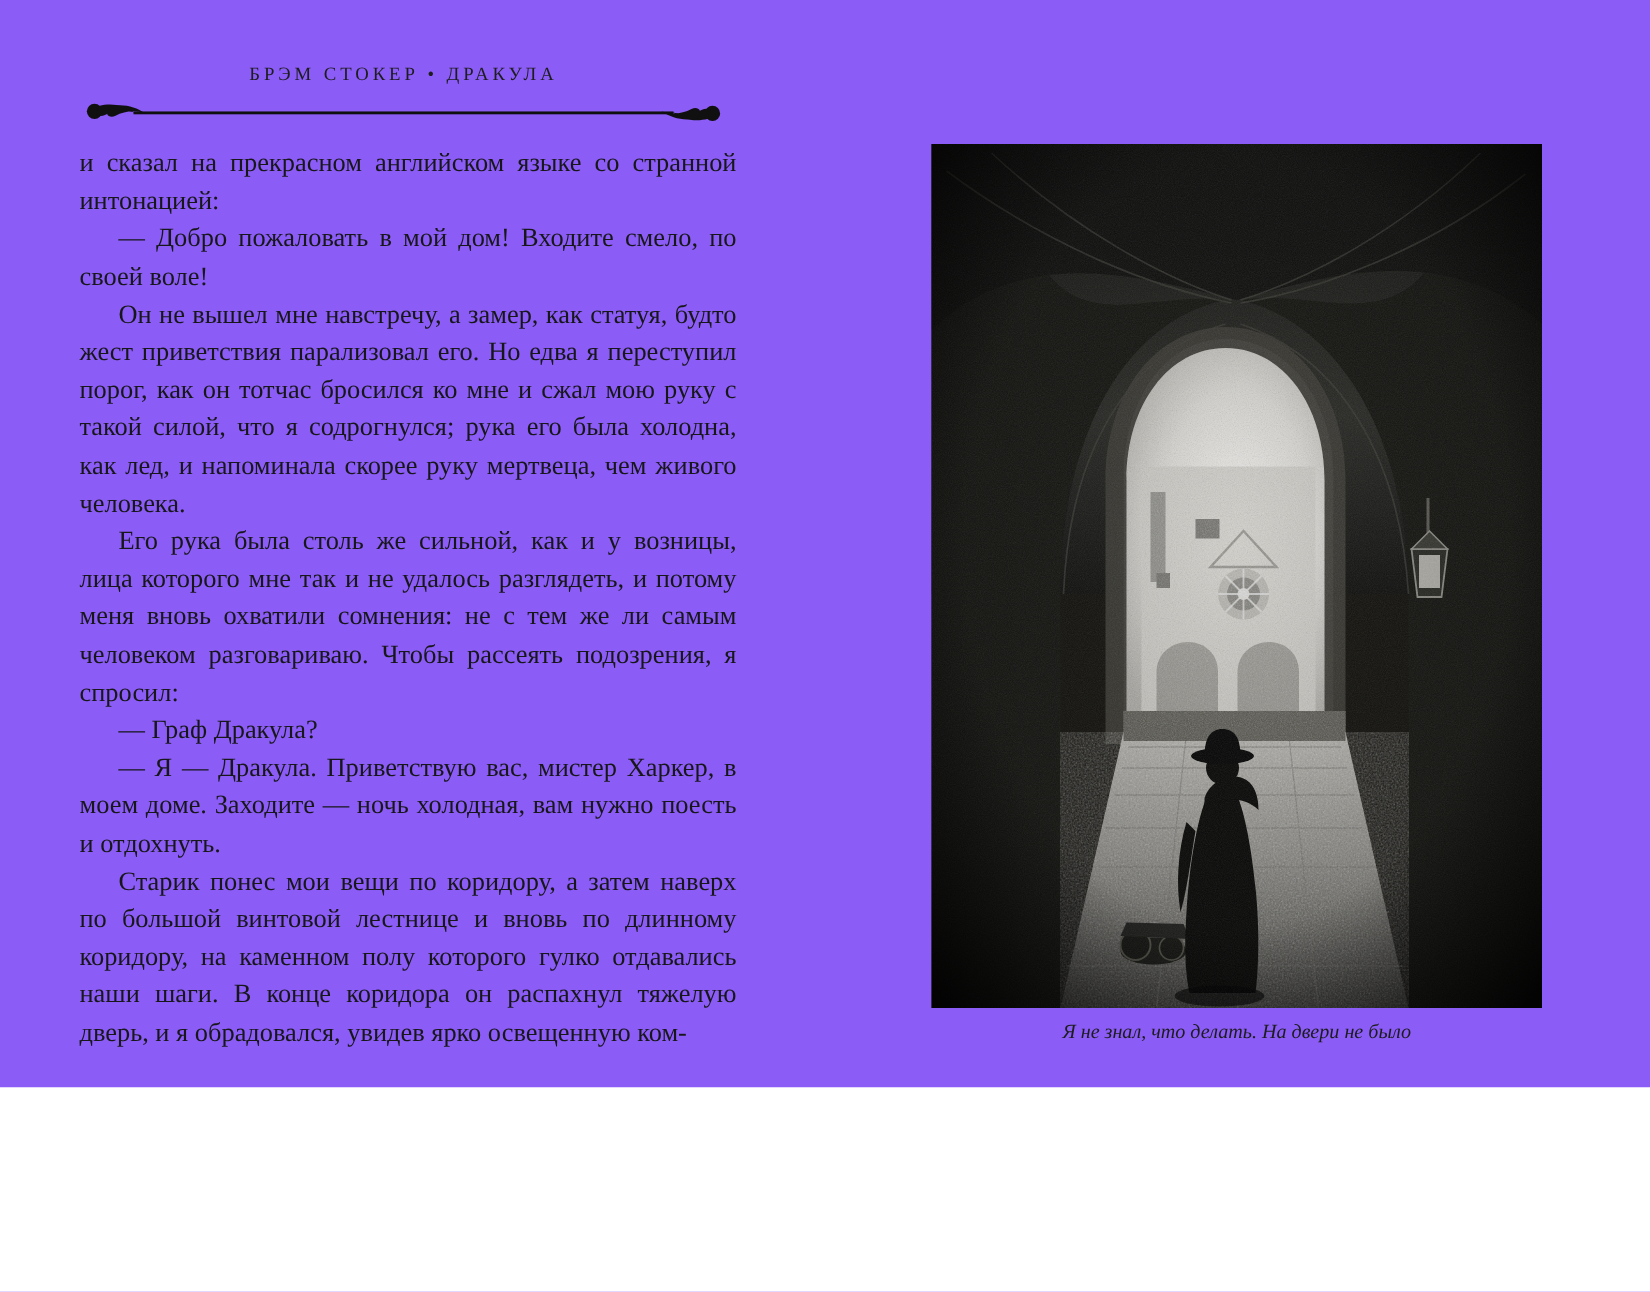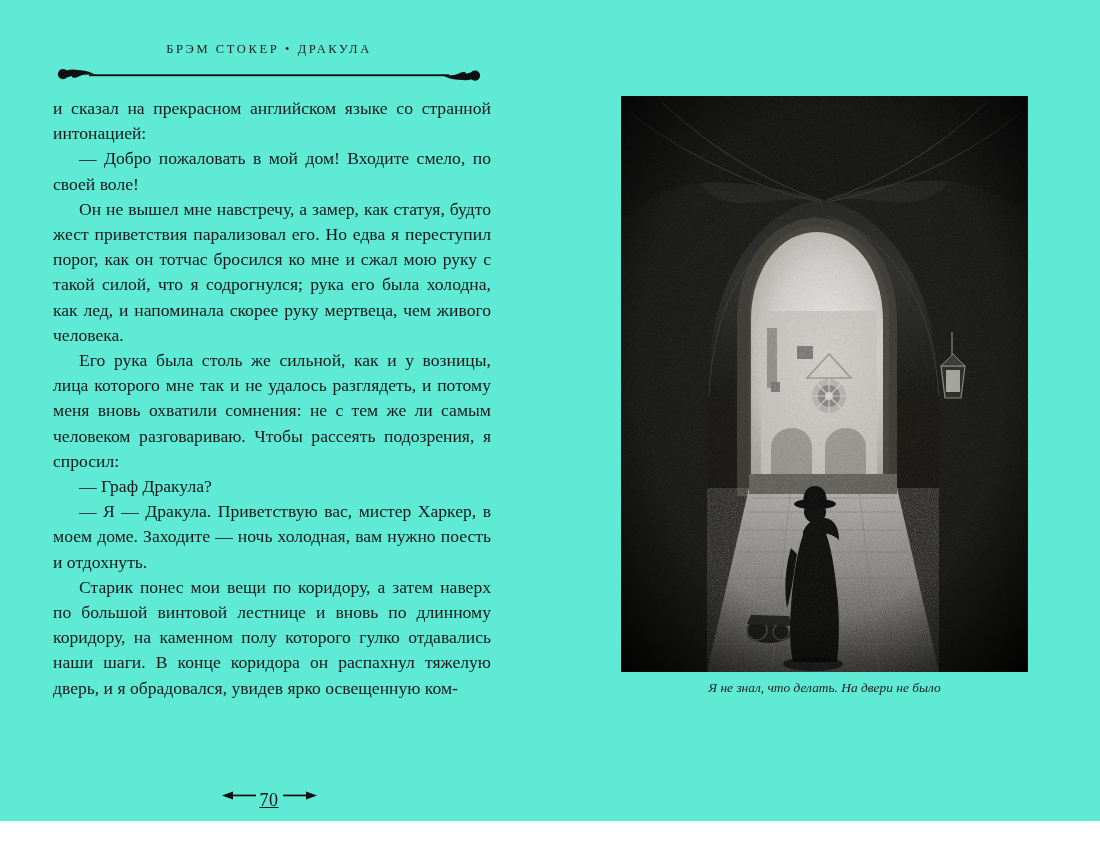--- a/index.html
+++ b/index.html
@@ -9,22 +9,22 @@
     background: #ffffff;
   }
   body {
     font-family: "Liberation Serif", "DejaVu Serif", serif;
     color: #1a1a1a;
   }
 
   .page {
     position: relative;
     width: 1100px;
-    height: 821px;
-    background: #5eead4;
+    height: 725px;
+    background: #8b5cf6;
     overflow: hidden;
   }
 
   
   .verso {
     position: absolute;
     left: 0;
     top: 0;
     width: 550px;
     height: 861px;

